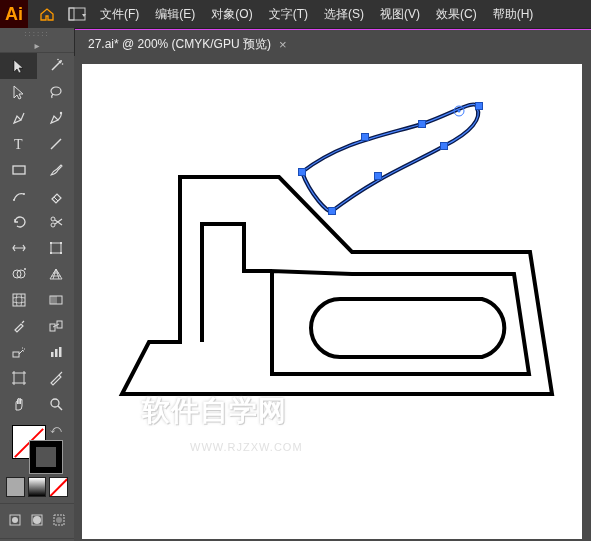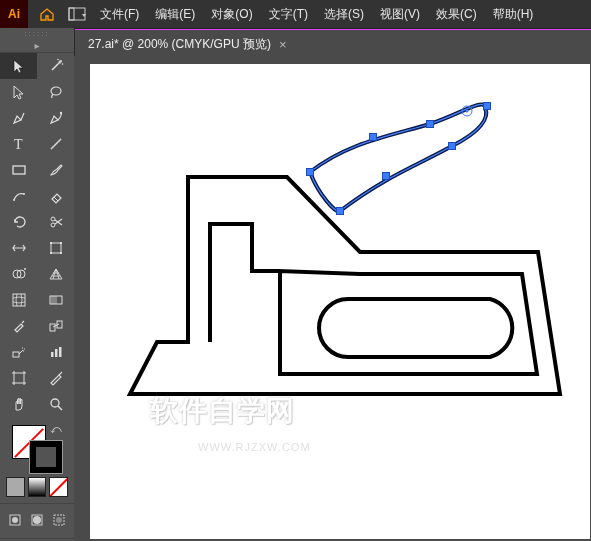--- a/index.html
+++ b/index.html
@@ -24,21 +24,21 @@
   }
   .ai-logo {
     width: 28px;
     height: 28px;
     background: #330000;
     display: flex;
     align-items: center;
     justify-content: center;
     color: #ff9a00;
     font-weight: bold;
-    font-size: 12px;
+    font-size: 18px;
     margin-right: 4px;
   }
   .menu-btn {
     width: 26px;
     height: 20px;
     margin: 0 2px;
     display: flex;
     align-items: center;
     justify-content: center;
     cursor: pointer;
@@ -219,21 +219,20 @@
     bottom: 0;
     background: #4a4a4a;
   }
   .artboard {
     position: absolute;
     left: 8px;
     top: 8px;
     width: 500px;
     height: 475px;
     background: #ffffff;
-    margin-left: 8px;
   }
   .watermark {
     position: absolute;
     left: 60px;
     top: 328px;
     font-size: 28px;
     font-weight: bold;
     color: #fff;
     text-shadow: 0 0 3px #aaa, 1px 1px 0 #bbb;
     opacity: 0.65;

